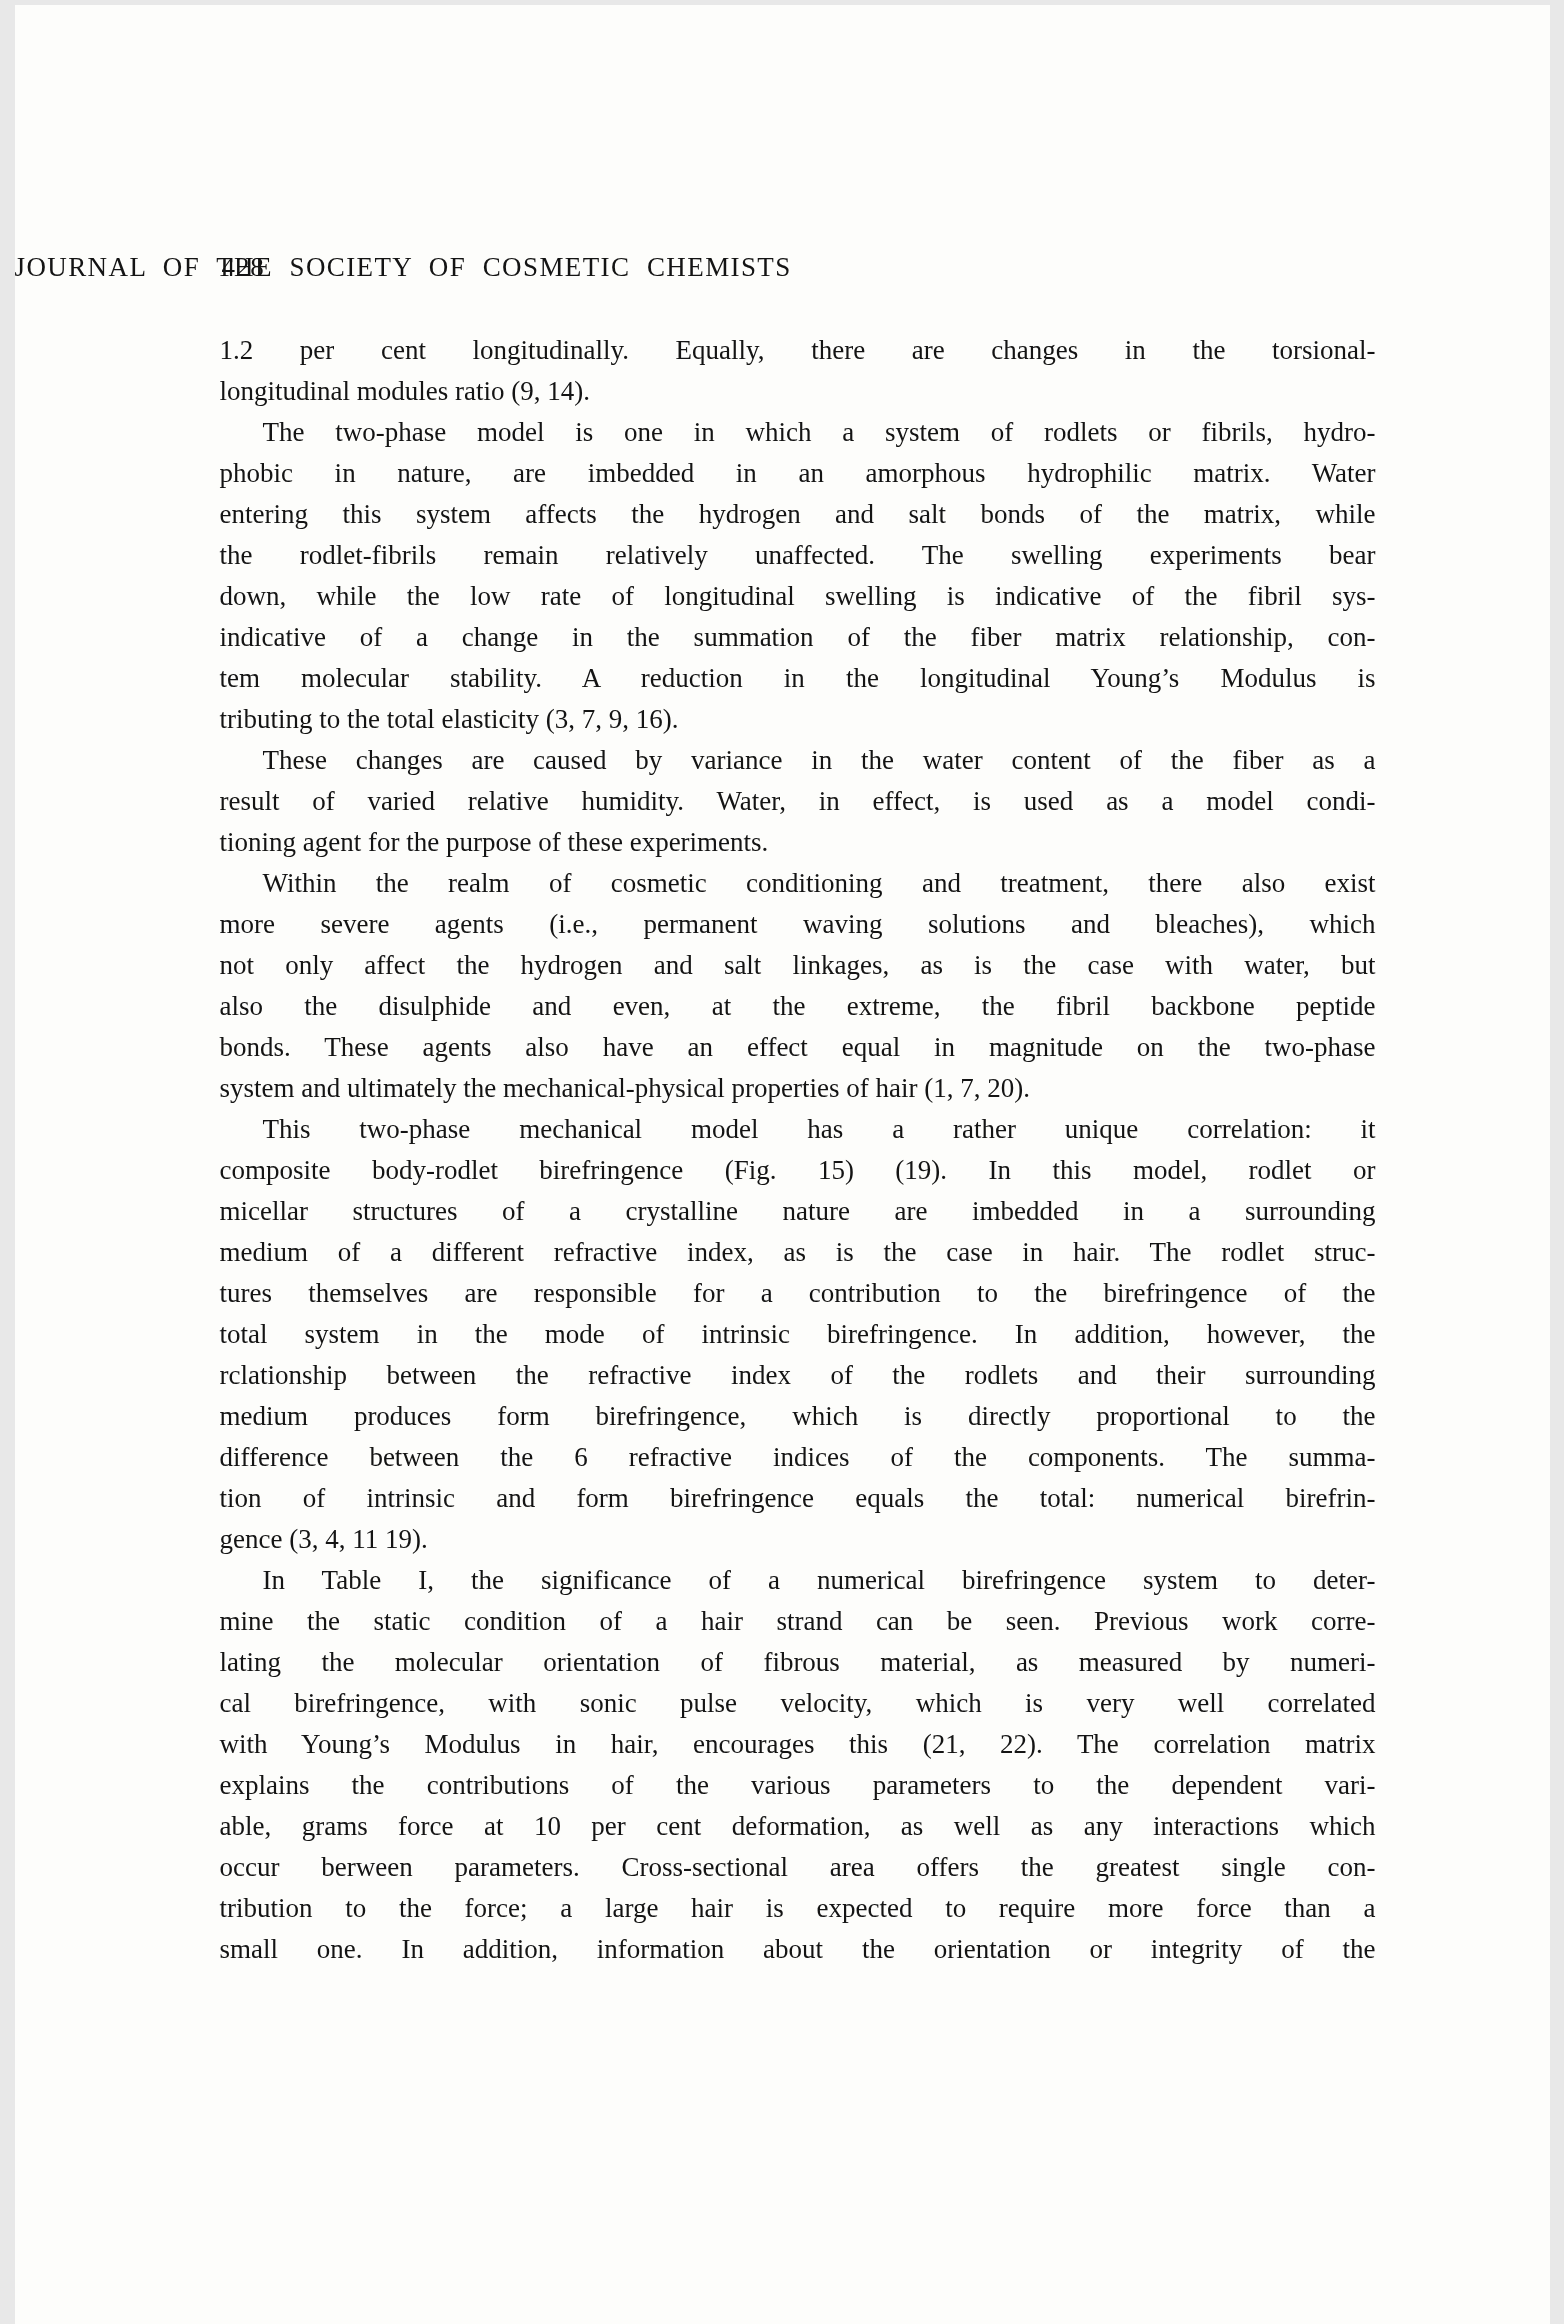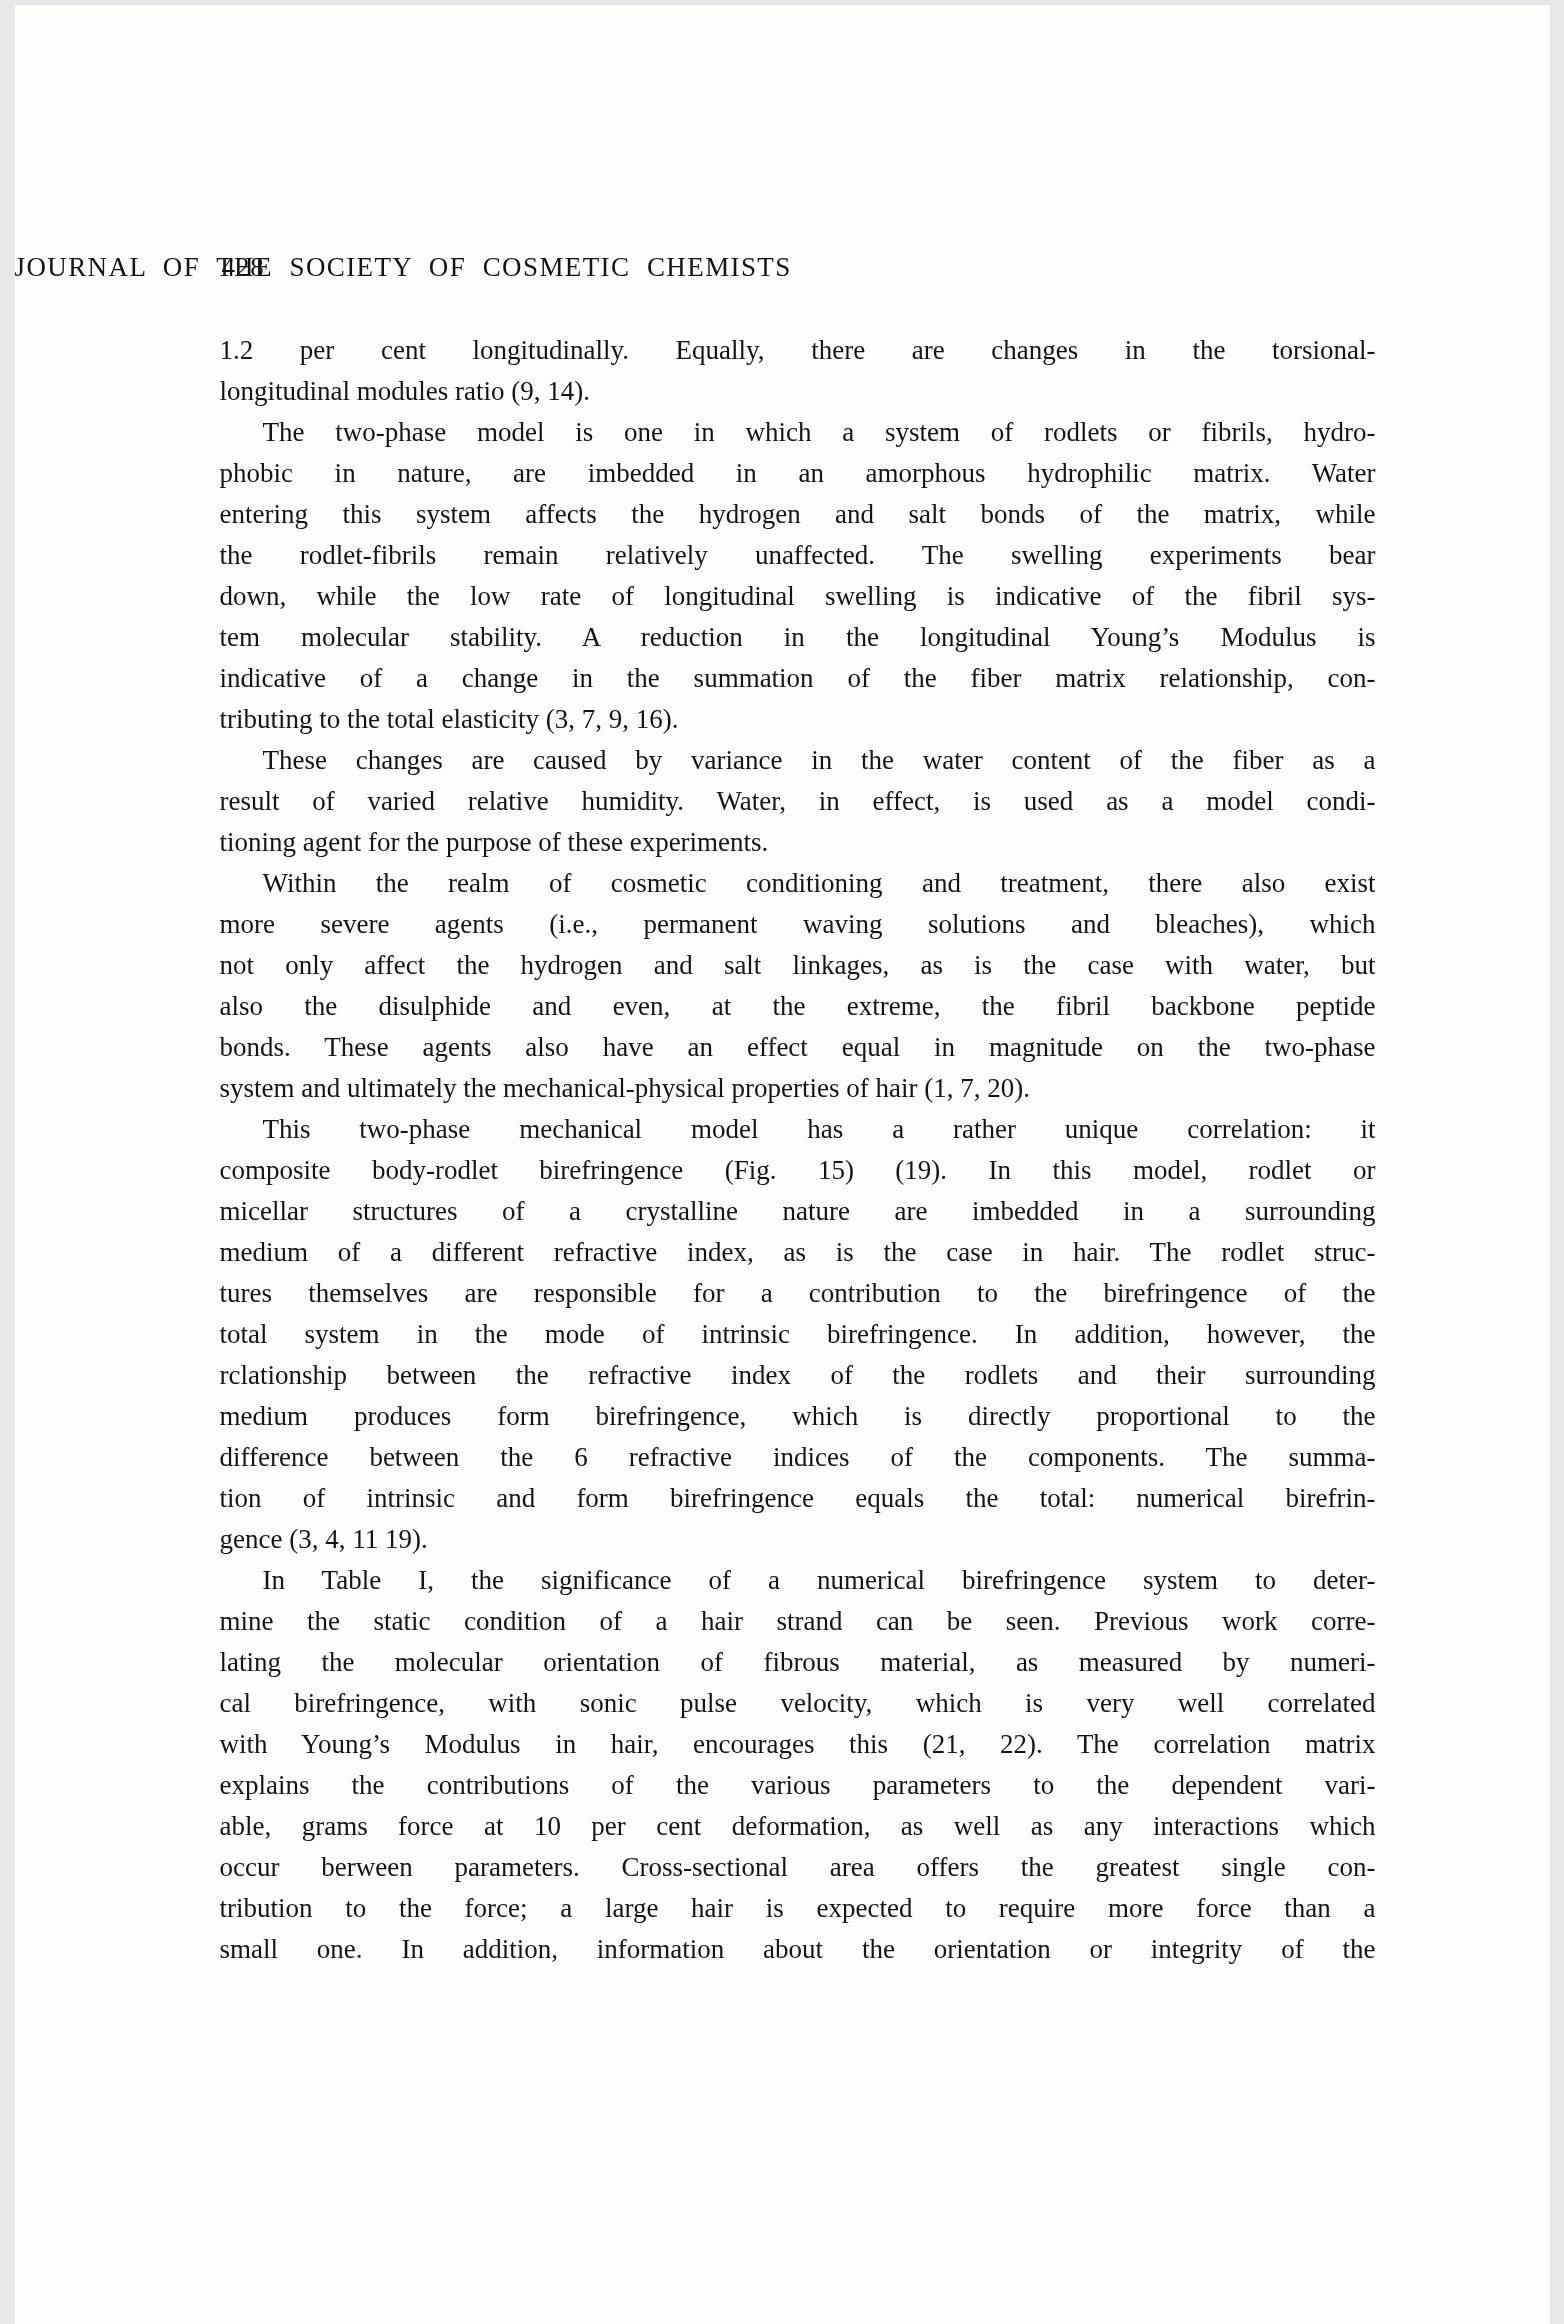--- a/index.html
+++ b/index.html
@@ -72,22 +72,22 @@
     <span class="journal-title">JOURNAL OF THE SOCIETY OF COSMETIC CHEMISTS</span>
   </div>
   <div class="body-text">
       <div class="line">1.2 per cent longitudinally. Equally, there are changes in the torsional-</div>
       <div class="line end">longitudinal modules ratio (9, 14).</div>
       <div class="line indent">The two-phase model is one in which a system of rodlets or fibrils, hydro-</div>
       <div class="line">phobic in nature, are imbedded in an amorphous hydrophilic matrix. Water</div>
       <div class="line">entering this system affects the hydrogen and salt bonds of the matrix, while</div>
       <div class="line">the rodlet-fibrils remain relatively unaffected. The swelling experiments bear</div>
       <div class="line">down, while the low rate of longitudinal swelling is indicative of the fibril sys-</div>
+      <div class="line">indicative of a change in the summation of the fiber matrix relationship, con-</div>
       <div class="line">tem molecular stability. A reduction in the longitudinal Young’s Modulus is</div>
-      <div class="line">indicative of a change in the summation of the fiber matrix relationship, con-</div>
       <div class="line end">tributing to the total elasticity (3, 7, 9, 16).</div>
       <div class="line indent">These changes are caused by variance in the water content of the fiber as a</div>
       <div class="line">result of varied relative humidity. Water, in effect, is used as a model condi-</div>
       <div class="line end">tioning agent for the purpose of these experiments.</div>
       <div class="line indent">Within the realm of cosmetic conditioning and treatment, there also exist</div>
       <div class="line">more severe agents (i.e., permanent waving solutions and bleaches), which</div>
       <div class="line">not only affect the hydrogen and salt linkages, as is the case with water, but</div>
       <div class="line">also the disulphide and even, at the extreme, the fibril backbone peptide</div>
       <div class="line">bonds. These agents also have an effect equal in magnitude on the two-phase</div>
       <div class="line end">system and ultimately the mechanical-physical properties of hair (1, 7, 20).</div>

